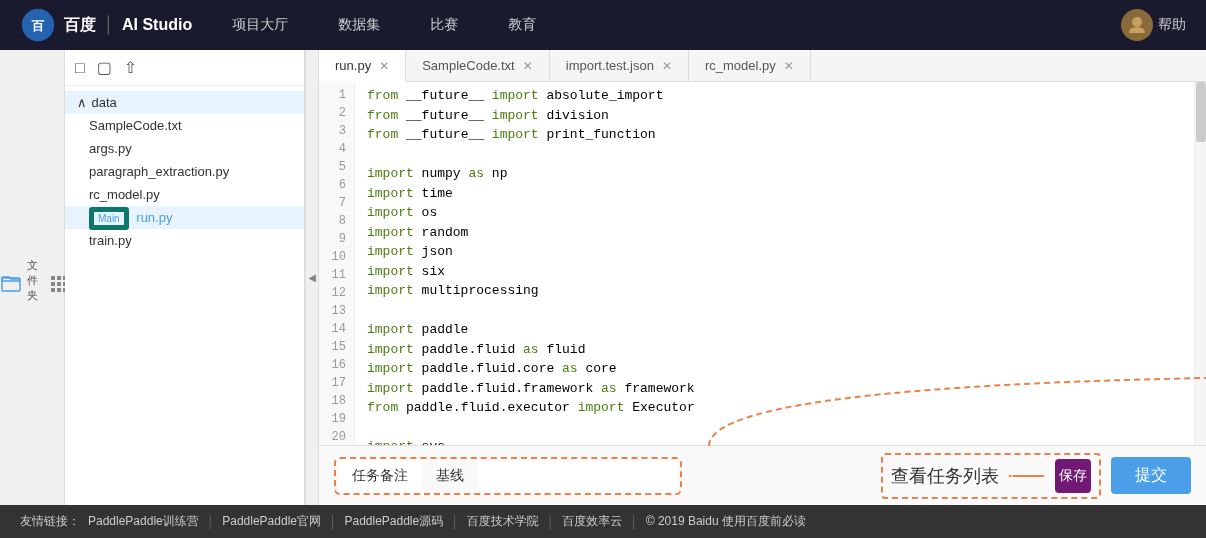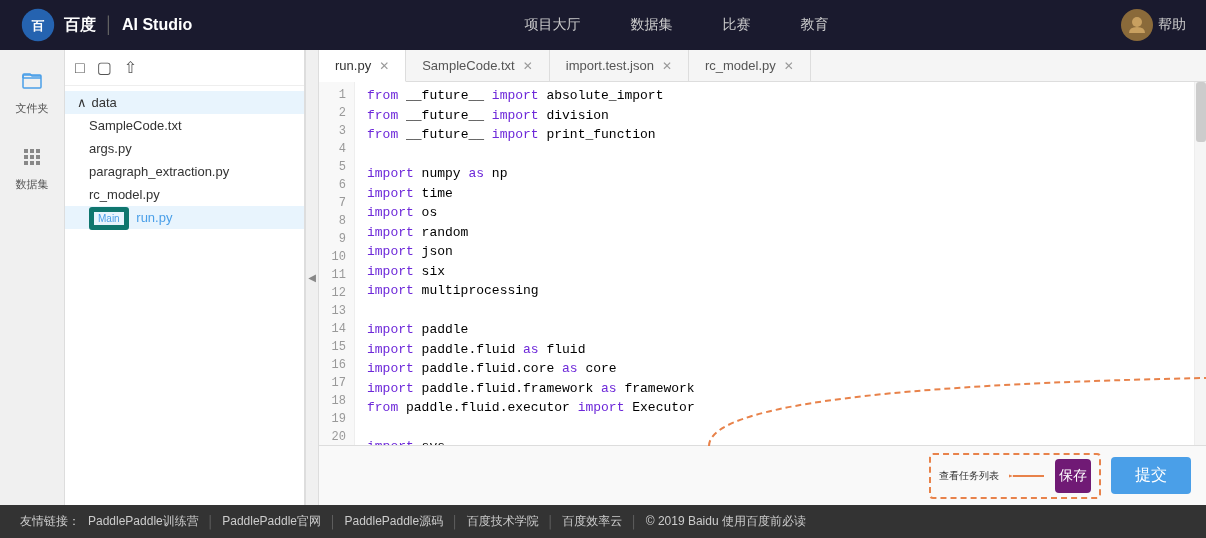--- a/index.html
+++ b/index.html
@@ -28,21 +28,20 @@
       margin-right: 8px;
     }
     .nav-separator {
       color: #666;
       margin: 0 8px;
     }
     .nav-links {
       display: flex;
       gap: 50px;
       flex: 1;
-      justify-content: center;
     }
     .nav-link {
       color: #ccc;
       font-size: 14px;
       cursor: pointer;
       padding: 5px 0;
     }
     .nav-right {
       display: flex;
       align-items: center;
@@ -72,21 +71,21 @@
       flex: 1;
       overflow: hidden;
     }
 
     
     .sidebar {
       width: 65px;
       background: #f0f0f0;
       border-right: 1px solid #ddd;
       display: flex;
-      flex-direction: column;
+      flex-direction: row;
       align-items: center;
       padding-top: 10px;
       gap: 5px;
       flex-shrink: 0;
     }
     .sidebar-icon {
       width: 40px;
       height: 40px;
       display: flex;
       align-items: center;
@@ -226,21 +225,21 @@
       text-align: right;
       line-height: 1.5;
       user-select: none;
     }
     .code-content {
       padding: 4px 12px;
       flex: 1;
       line-height: 1.5;
       white-space: pre;
     }
-    .kw { color: #6d28d9; }
+    .kw { color: #4d7c0f; }
 
     
     .scrollbar-right {
       width: 12px;
       background: #f5f5f5;
       border-left: 1px solid #eee;
       flex-shrink: 0;
     }
     .scrollbar-thumb {
       width: 10px;
@@ -301,21 +300,21 @@
       padding: 6px 10px;
       font-size: 14px;
       background: #fff;
       width: 200px;
       border-radius: 3px;
     }
     .view-tasks-btn {
       border: 2px dashed #e8824a;
       border-radius: 4px;
       padding: 8px 16px;
-      font-size: 10px;
+      font-size: 18px;
       color: #333;
       cursor: pointer;
       background: #f9f9f9;
     }
     .save-btn {
       padding: 8px 4px;
       font-size: 14px;
       background: #701a75;
       color: #fff;
       border: none;
@@ -431,20 +430,23 @@
       <div class="file-item">
         <span>paragraph_extraction.py</span>
       </div>
       <div class="file-item">
         <span>rc_model.py</span>
       </div>
       <div class="file-item active">
         <span class="main-badge">Main</span>
         <span class="run-py-label">run.py</span>
       </div>
+      <div class="file-item">
+        <span>train.py</span>
+      </div>
     </div>
   </div>
 
   <div class="collapse-handle">◀</div>
 
   <div class="editor-area">
 
     <div class="tab-bar">
       <div class="tab active">
         <span>run.py</span>
@@ -504,20 +506,25 @@
       <svg style="position:absolute;top:-90px;left:360px;pointer-events:none;z-index:10;" width="840" height="100">
         <defs>
           <marker id="arrowhead" markerWidth="8" markerHeight="6" refX="8" refY="3" orient="auto">
             <polygon points="0 0, 8 3, 0 6" fill="#e8824a"></polygon>
           </marker>
         </defs>
 
         <path d="M 30 90 Q 30 20 750 20 L 750 60" fill="none" stroke="#e8824a" stroke-width="2" stroke-dasharray="6,4" marker-end="url(#arrowhead)"></path>
       </svg>
 
+      <div class="bottom-input-group annotation-box">
+        <span class="bottom-tab-label active">任务备注</span>
+        <span class="bottom-tab-label">基线</span>
+        <input class="bottom-input" type="text" style="">
+      </div>
 
       <div style="flex:1"></div>
 
       <div style="display:flex;align-items:center;gap:8px;border:2px dashed #e8824a;border-radius:4px;padding:4px 8px;">
         <span class="view-tasks-btn" style="border:none;padding:0;background:none;">查看任务列表</span>
 
         <svg width="36" height="20" style="margin:0 2px;">
           <defs>
             <marker id="arrowL" markerWidth="8" markerHeight="6" refX="0" refY="3" orient="auto">
               <polygon points="8 0, 0 3, 8 6" fill="#e8824a"></polygon>

